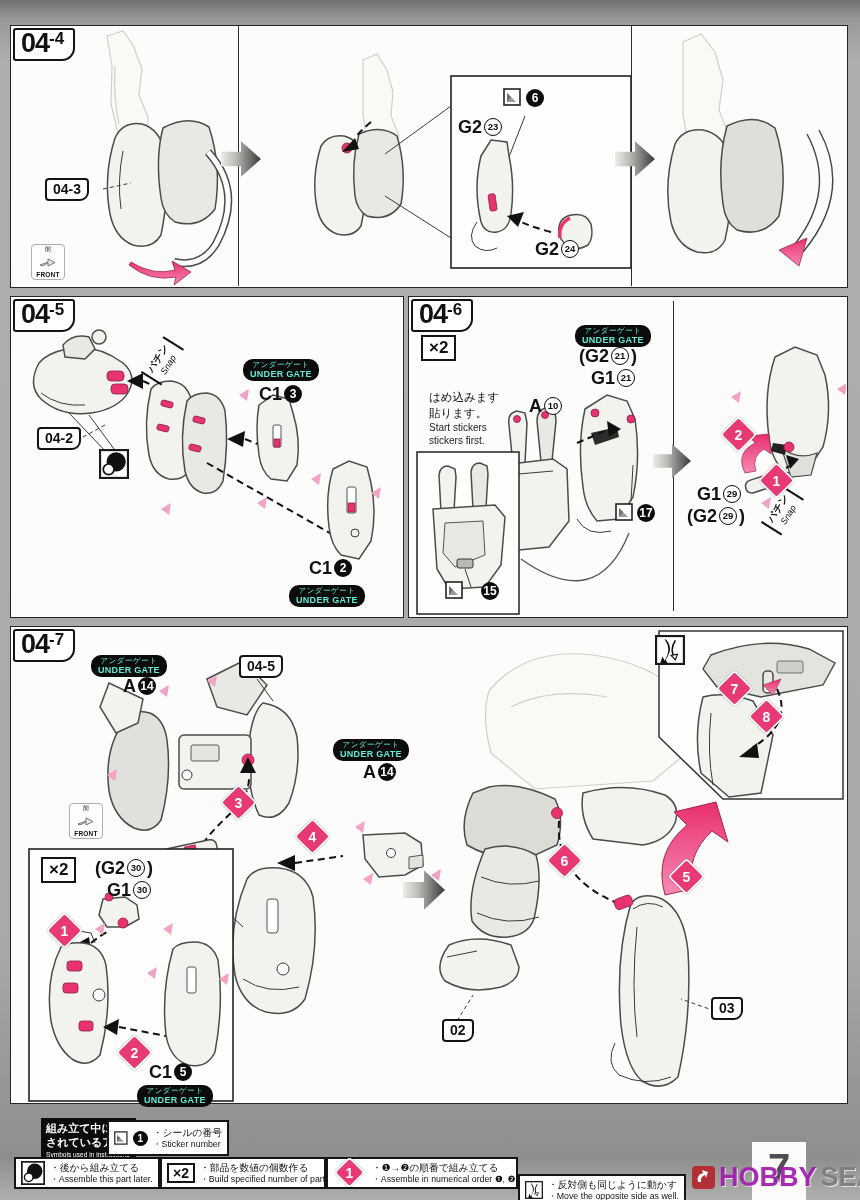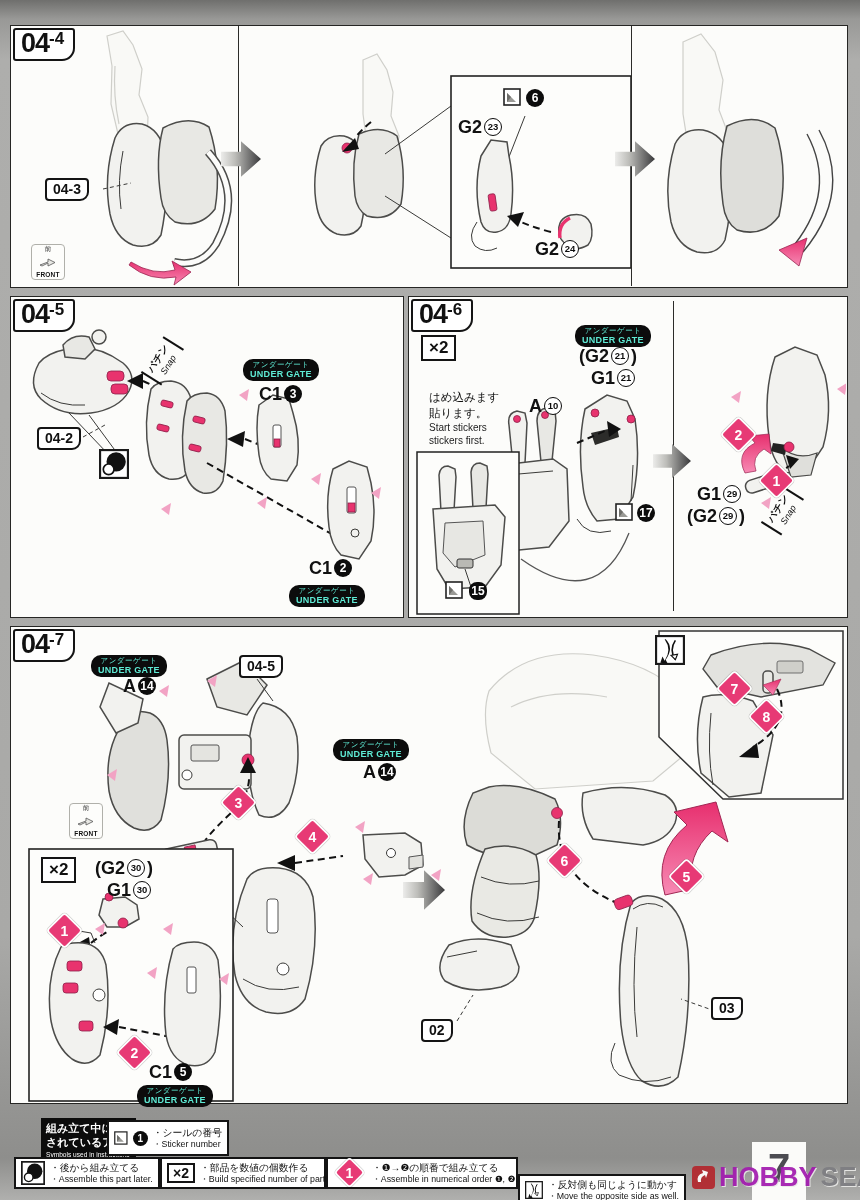--- a/index.html
+++ b/index.html
@@ -293,21 +293,21 @@
   </div>
   <div class="pcode abs" style="left:182px;top:72px;">
     <span>G1</span>
       <span class="co">21</span>
   </div>
   <svg class="abs" style="left:36px;top:284px;" width="18" height="18" viewBox="0 0 18 18">
     <rect x="1" y="1" width="16" height="16" fill="#fff" stroke="#222" stroke-width="1.6"></rect>
     <polygon points="4,14 13,14 4,5" fill="#9a9a96"></polygon>
       <polygon points="4,5 8,9 4,14" fill="#6e6e6a"></polygon>
   </svg>
-  <span class="cf abs" style="left:60px;top:285px;border-radius:8px;">15</span>
+  <span class="cf abs" style="left:72px;top:285px;">15</span>
   <svg class="abs" style="left:206px;top:206px;" width="18" height="18" viewBox="0 0 18 18">
     <rect x="1" y="1" width="16" height="16" fill="#fff" stroke="#222" stroke-width="1.6"></rect>
     <polygon points="4,14 13,14 4,5" fill="#9a9a96"></polygon>
       <polygon points="4,5 8,9 4,14" fill="#6e6e6a"></polygon>
   </svg>
   <span class="cf abs" style="left:228px;top:207px;">17</span>
   <div class="dia abs" style="left:318px;top:126px;">
       <span>2</span>
     </div>
   <div class="dia abs" style="left:356px;top:172px;">
@@ -494,21 +494,21 @@
   <div class="ug abs" style="left:126px;top:458px;">
     <span class="jp">アンダーゲート</span>
       <span class="en">UNDER GATE</span>
   </div>
   <div class="dia abs" style="left:542px;top:222px;">
       <span>6</span>
     </div>
   <div class="dia abs" style="left:664px;top:238px;">
       <span>5</span>
     </div>
-  <div class="ptag abs" style="left:410px;top:392px;">02</div>
+  <div class="ptag abs" style="left:431px;top:392px;">02</div>
   <div class="ptag abs" style="left:700px;top:370px;">03</div>
   <svg class="abs" style="left:644px;top:8px;" width="30" height="30" viewBox="0 0 28 28">
     <rect x="1" y="1" width="26" height="26" fill="#fff" stroke="#1a1a1a" stroke-width="2"></rect>
     <path d="M9,4 q7,10 0,20 l-2,-4 -2,6 7,1 -2,-4 q8,-11 0,-19 z" fill="#111"></path>
     <path d="M19,5 q-6,9 0,18" fill="none" stroke="#111" stroke-width="1.5"></path>
     <path d="M19,23 l-4,-4 6,-1 z" fill="#fff" stroke="#111" stroke-width="1.1"></path>
   </svg>
   <div class="dia abs" style="left:712px;top:50px;">
       <span>7</span>
     </div>

